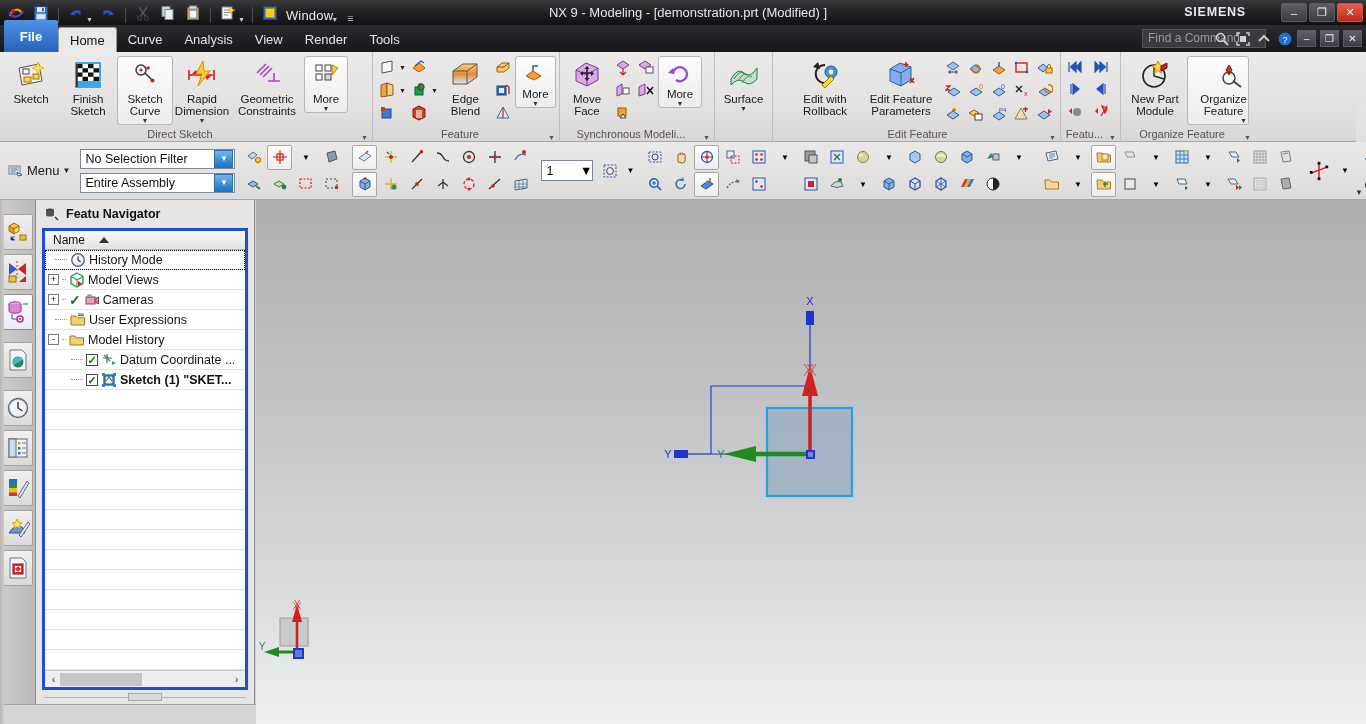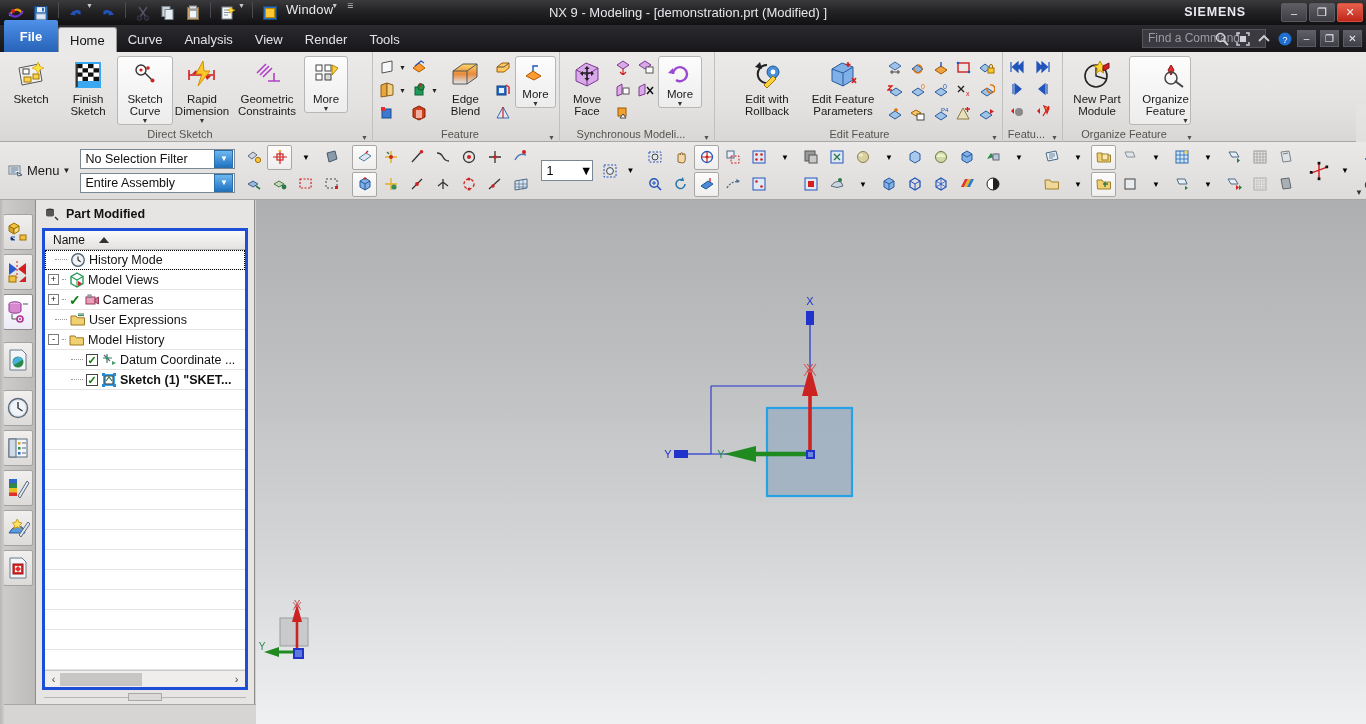--- a/index.html
+++ b/index.html
@@ -11,21 +11,21 @@
     background: #d4d0c8;
   }
   #app { position: relative; width: 1366px; height: 724px; }
 
   
   .titlebar {
     position: absolute; top: 0; left: 0; width: 1366px; height: 25px;
     background: linear-gradient(to bottom, #3a3a3c 0%, #232326 45%, #111113 100%);
     display: flex; align-items: center;
   }
-  .qat { display: flex; align-items: flex-start; gap: 1px; padding-left: 4px; }
+  .qat { display: flex; align-items: flex-end; gap: 1px; padding-left: 4px; }
   .qat-btn {
     width: 24px; height: 21px; display: flex; align-items: center; justify-content: center;
     border-radius: 2px;
   }
   .qat-sep { width: 1px; height: 16px; background: #4a4a50; margin: 0 4px; }
   .qat-caret { font-size: 7px; color: #c8c8cc; margin-left: -3px; padding-right:2px;}
   .win-menu { color: #e8e8ec; font-size: 13px; margin-left: 3px; letter-spacing: .2px;}
   .title-text {
     position: absolute; left: 10px; right: 0; text-align: center;
     color: #e6e6ea; font-size: 13px; pointer-events: none;
@@ -590,20 +590,35 @@
             <span class="lbl">More</span>
             <span class="caret">▼</span>
           </div>
         </div>
         <div class="rgroup-title">
           <span>Synchronous Modeli...</span>
           <span class="dd">▼</span>
         </div>
       </div>
 
+      <div class="rgroup" style="width:58px;">
+        <div class="rgroup-body">
+          <div class="bigbtn">
+            <svg class="icon32" viewBox="0 0 32 32">
+              <path d="M3 20 Q10 8 16 14 Q22 20 29 9 L29 20 Q22 28 16 23 Q10 18 3 26 Z" fill="#bfe0c8" stroke="#2a7a4a"></path>
+              <path d="M6 20 Q12 10 16 15 M10 22 Q16 12 20 16 M14 24 Q20 14 24 18" stroke="#2a7a4a" fill="none" stroke-width=".8"></path>
+            </svg>
+            <span class="lbl">Surface</span>
+            <span class="caret">▼</span>
+          </div>
+        </div>
+        <div class="rgroup-title">
+          <span style="visibility:hidden">Surface</span>
+        </div>
+      </div>
 
       <div class="rgroup" style="width:288px;padding-left:17px;">
         <div class="rgroup-body">
           <div class="bigbtn" style="width:70px;">
             <svg class="icon32" viewBox="0 0 32 32">
               <path d="M16 6 a9 9 0 1 0 6 2.5" stroke="#222" stroke-width="2" fill="none"></path>
               <path d="M9 3 l2 7 -7-2z" fill="#222"></path>
               <circle cx="22" cy="13" r="6" fill="#4a90d8" stroke="#1a5a9a"></circle>
               <circle cx="22" cy="13" r="2.4" fill="#fff"></circle>
               <path d="M13 26 L22 17 l3 3 -9 9z" fill="#ffd23a" stroke="#a07800"></path>
@@ -1362,21 +1377,21 @@
     </div>
   </div>
 
   <div class="pn">
     <div class="pn-header">
       <svg class="icon16" viewBox="0 0 16 16">
         <ellipse cx="6" cy="4" rx="4" ry="1.6" fill="#333"></ellipse>
         <path d="M2 4 v5 a4 1.6 0 0 0 8 0 V4" fill="#555"></path>
         <path d="M11 11 l3 3" stroke="#333" stroke-width="1.4"></path>
       </svg>
-      <span class="pn-title">Part Modified</span>
+      <span class="pn-title">Featu Navigator</span>
     </div>
     <div class="pn-body">
       <div class="pn-colhdr">
         <span>Name</span>
         <span class="sort-arrow"></span>
       </div>
       <div class="pn-rows">
 
         <div class="pn-row sel-dotted" style="padding-left:10px;">
           <span class="dotline"></span>

